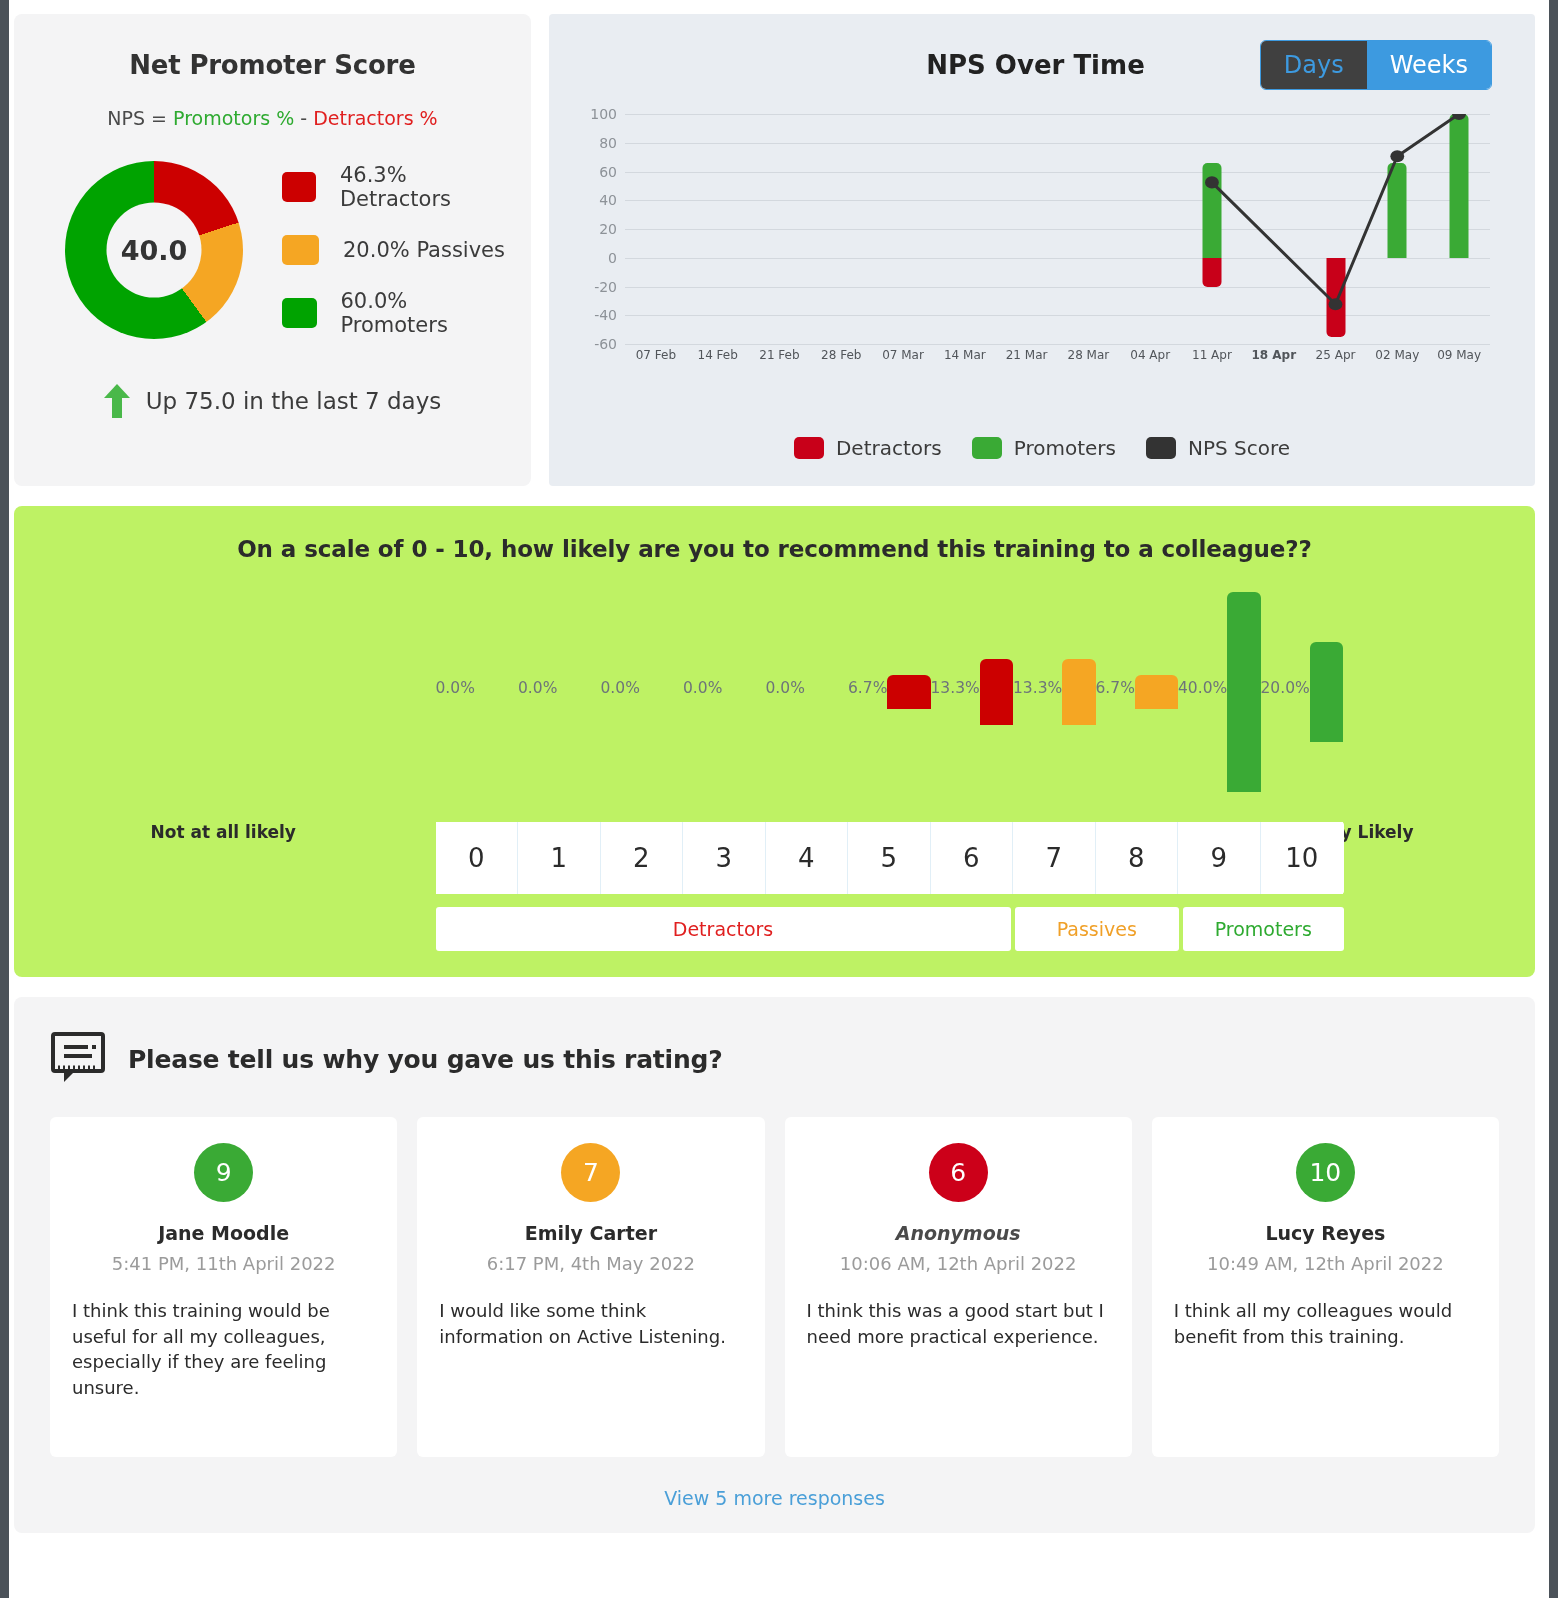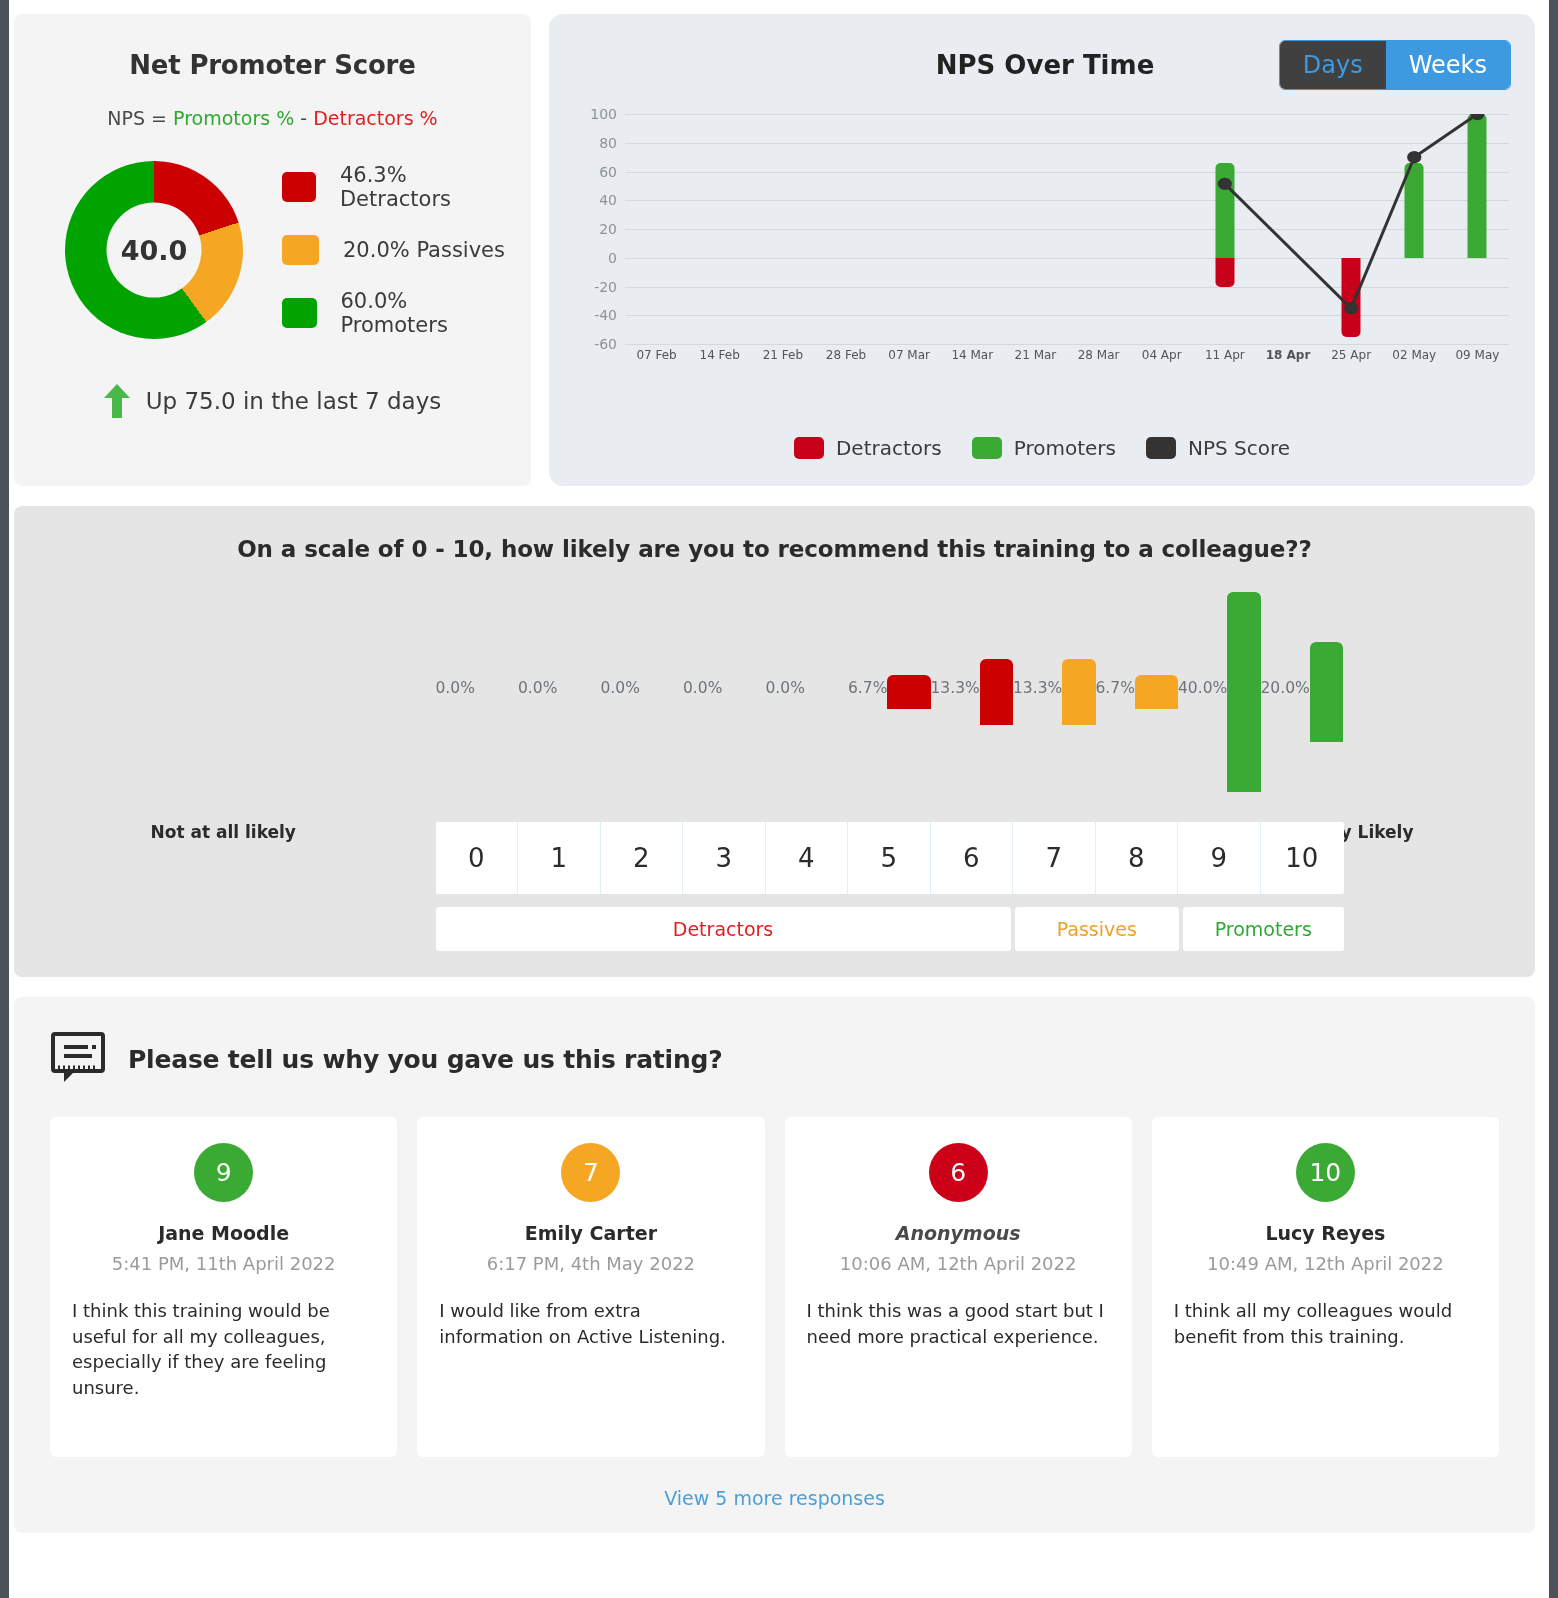--- a/index.html
+++ b/index.html
@@ -123,23 +123,23 @@
     border-left: 13px solid transparent;
     border-right: 13px solid transparent;
     border-bottom: 14px solid #49b849;
   }
   .trend-text { font-size: 23px; color: #3b3b3b; }
 
   
   .panel-time {
     flex: 1;
     background: #e9edf2;
-    border-radius: 14px;
-    position: relative;
-    padding: 36px 20px 18px 26px;
+    border-radius: 4px;
+    position: relative;
+    padding: 36px 39px 18px 26px;
   }
   .time-head {
     position: relative;
     height: 46px;
   }
   .time-title {
     text-align: center;
     font-size: 26px;
     font-weight: bold;
     color: #222;
@@ -239,21 +239,21 @@
     justify-content: center;
     gap: 30px;
   }
   .tl-item { display: flex; align-items: center; gap: 12px; }
   .tl-chip { width: 30px; height: 22px; border-radius: 5px; }
   .tl-label { font-size: 20px; color: #3b3b3b; }
 
   
   .panel-scale {
     margin: 20px 14px 0 5px;
-    background: #e5e5e5;
+    background: #bef264;
     border-radius: 8px;
     padding: 30px 0 26px 0;
   }
   .scale-title {
     text-align: center;
     font-size: 23px;
     font-weight: bold;
     color: #2b2b2b;
     letter-spacing: -0.1px;
     padding: 0 20px;
@@ -630,21 +630,21 @@
         <div class="card">
           <div class="card-badge" style="background: rgb(58, 170, 53);">9</div>
           <div class="card-name">Jane Moodle</div>
           <div class="card-time">5:41 PM, 11th April 2022</div>
           <div class="card-text">I think this training would be useful for all my colleagues, especially if they are feeling unsure.</div>
         </div>
         <div class="card">
           <div class="card-badge" style="background: rgb(245, 166, 35);">7</div>
           <div class="card-name">Emily Carter</div>
           <div class="card-time">6:17 PM, 4th May 2022</div>
-          <div class="card-text">I would like from extra information on Active Listening.</div>
+          <div class="card-text">I would like some think information on Active Listening.</div>
         </div>
         <div class="card">
           <div class="card-badge" style="background: rgb(204, 0, 25);">6</div>
           <div class="card-name anon">Anonymous</div>
           <div class="card-time">10:06 AM, 12th April 2022</div>
           <div class="card-text">I think this was a good start but I need more practical experience.</div>
         </div>
         <div class="card">
           <div class="card-badge" style="background: rgb(58, 170, 53);">10</div>
           <div class="card-name">Lucy Reyes</div>

